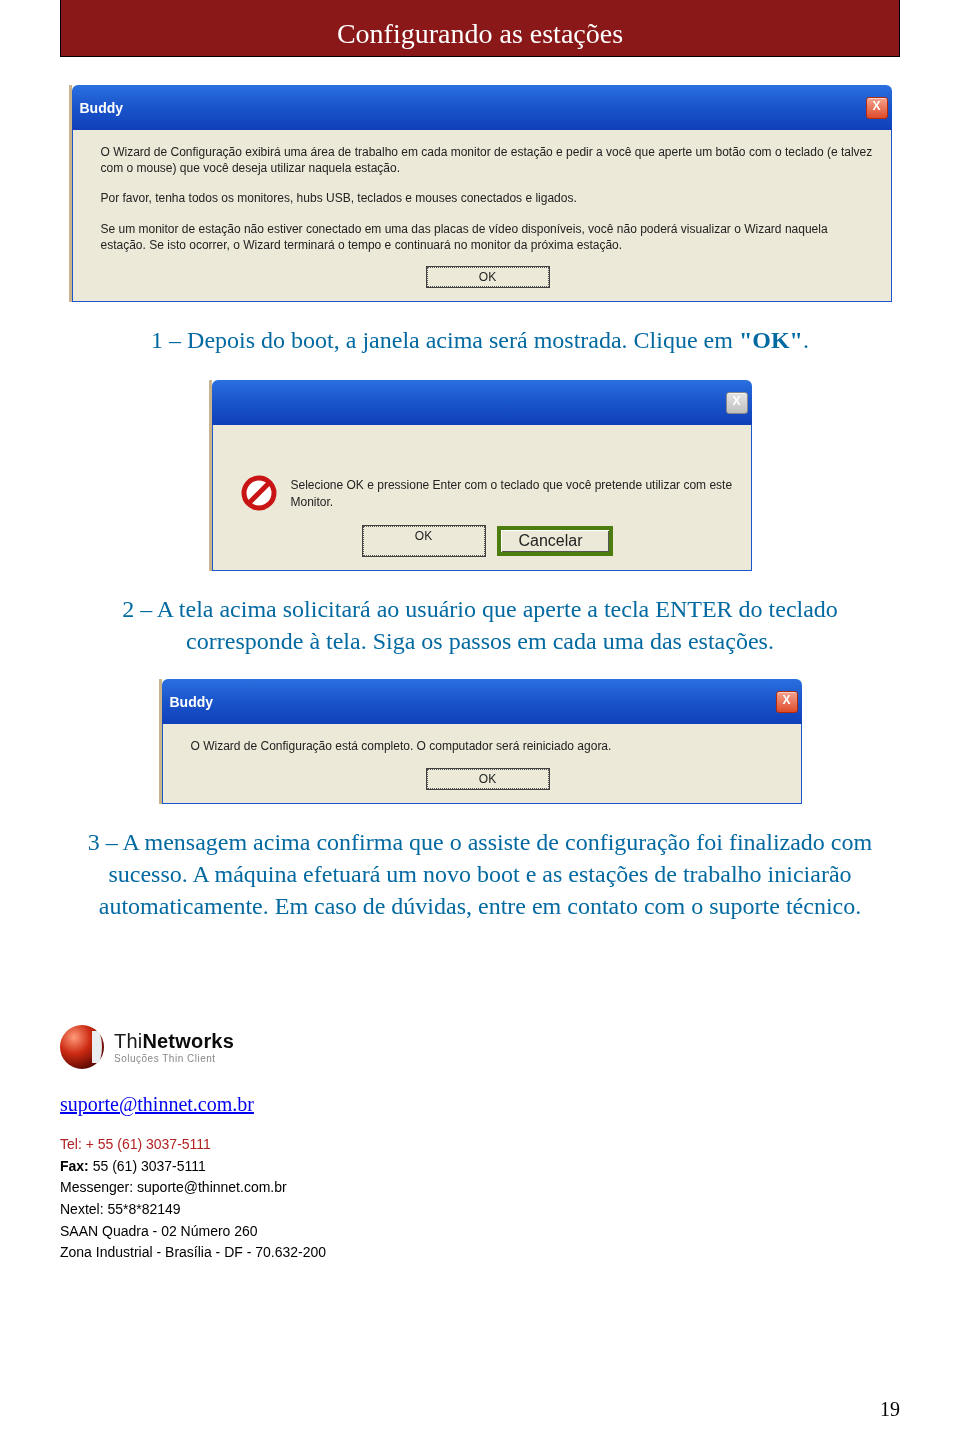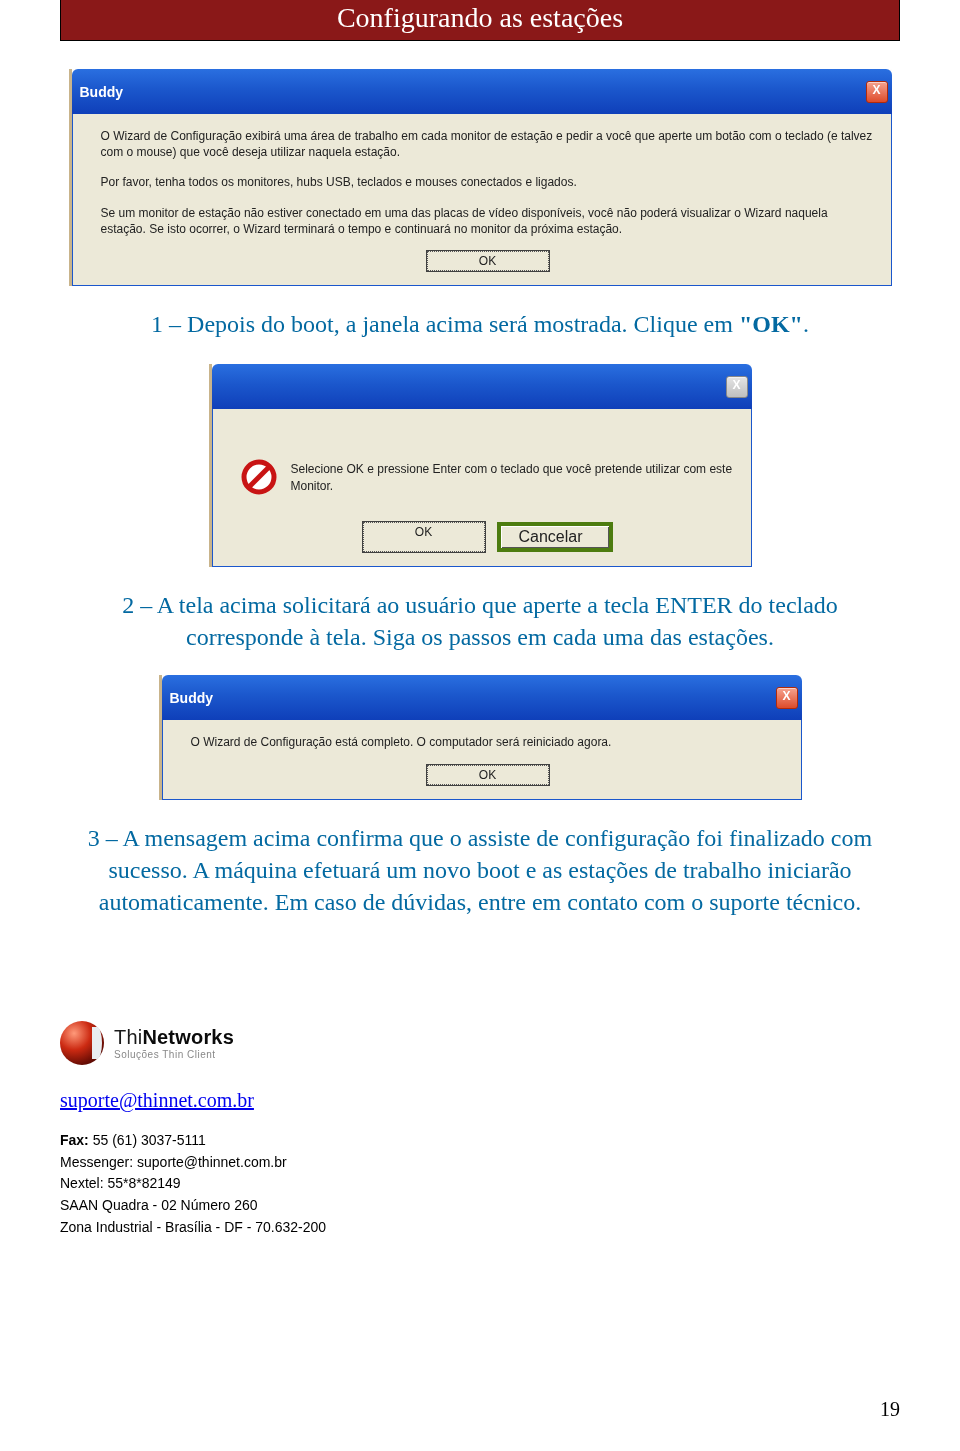--- a/index.html
+++ b/index.html
@@ -15,21 +15,21 @@
     padding: 0 60px 40px 60px;
     box-sizing: border-box;
     position: relative;
   }
   .header-banner {
     background: #8a1818;
     border: 1px solid #000;
     color: #fff;
     font-size: 28px;
     text-align: center;
-    padding: 2px 0 6px 0;
+    padding: 18px 0 6px 0;
     margin: 0 auto;
     width: 100%;
     box-sizing: border-box;
     border-top: none;
   }
   .dialog-outer {
     margin: 28px auto 0 auto;
     border-left: 3px solid #c9b48b;
     background: #fdfdfd;
   }
@@ -110,21 +110,21 @@
     font-family: Tahoma, Arial, sans-serif;
     font-size: 16px;
     padding: 2px 18px;
     min-width: 72px;
     text-align: left;
   }
   .btn-row {
     display: flex;
     justify-content: center;
     gap: 12px;
-    margin-top: 14px;
+    margin-top: 2px;
   }
   .body-text {
     font-family: "Times New Roman", serif;
     font-size: 24px;
     color: #0369a1;
     text-align: center;
     margin: 22px 20px 0 20px;
     line-height: 1.35;
   }
   .bold { font-weight: bold; }
@@ -273,20 +273,23 @@
       <div class="main">
         <span>Thi</span><span class="bold-part">Networks</span>
       </div>
       <div class="sub">Soluções Thin Client</div>
     </div>
   </div>
 
   <a class="email-link">suporte@thinnet.com.br</a>
 
   <div class="contact-block">
+    <div class="tel">
+      <span>Tel: </span><span>+ 55 (61) 3037-5111</span>
+    </div>
     <div>
       <span class="label">Fax:</span><span> 55 (61) 3037-5111</span>
     </div>
     <div>
       <span>Messenger: </span><span>suporte@thinnet.com.br</span>
     </div>
     <div>
       <span>Nextel: </span><span>55*8*82149</span>
     </div>
     <div>SAAN Quadra -  02 Número 260</div>

